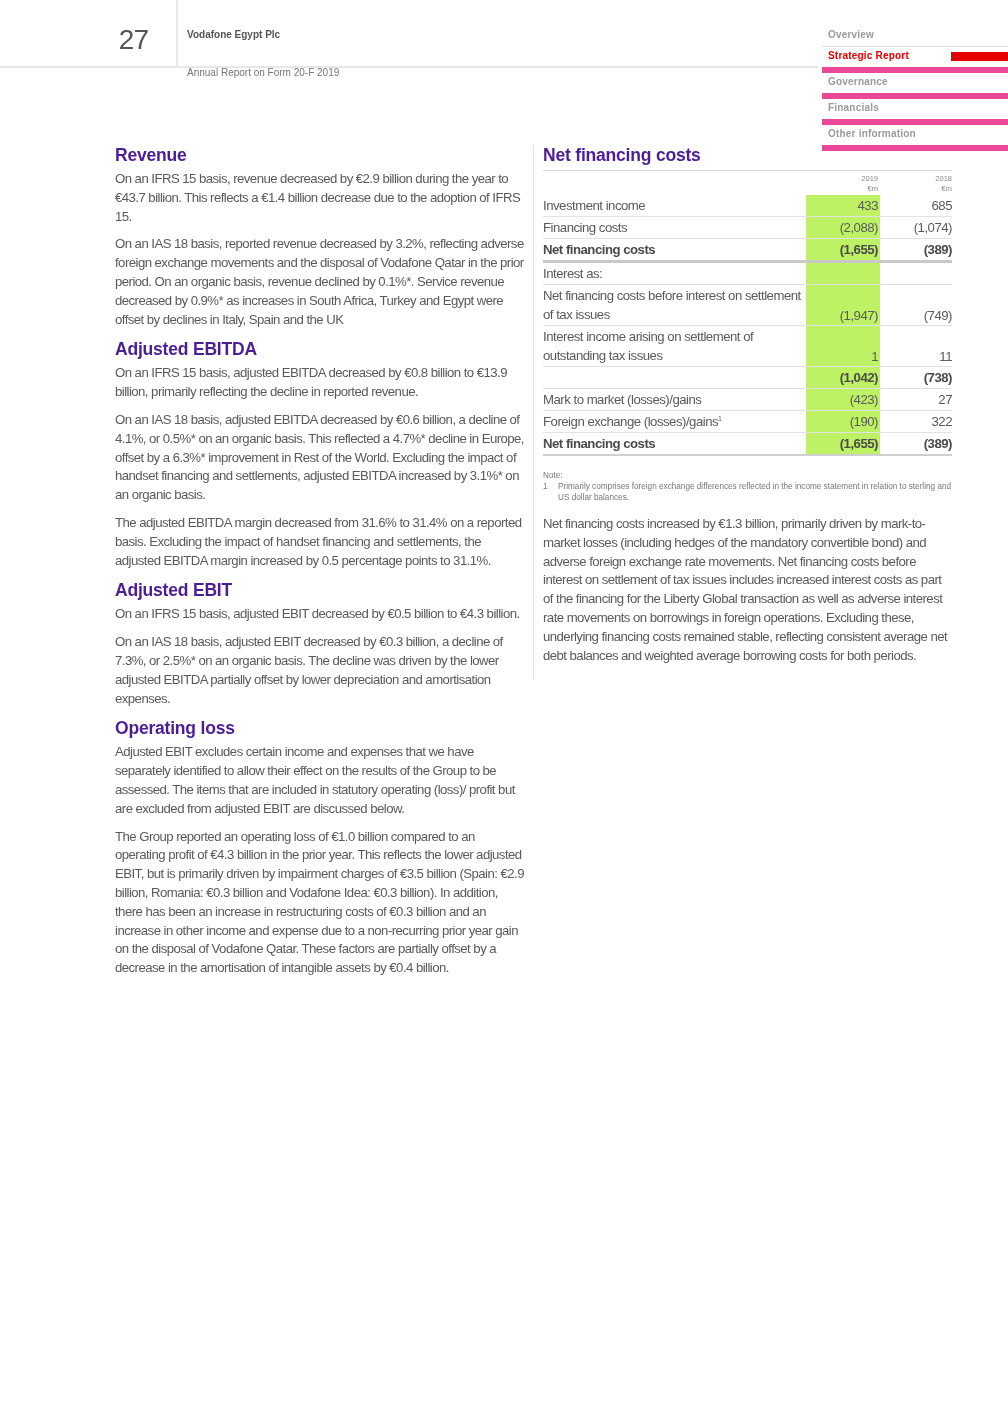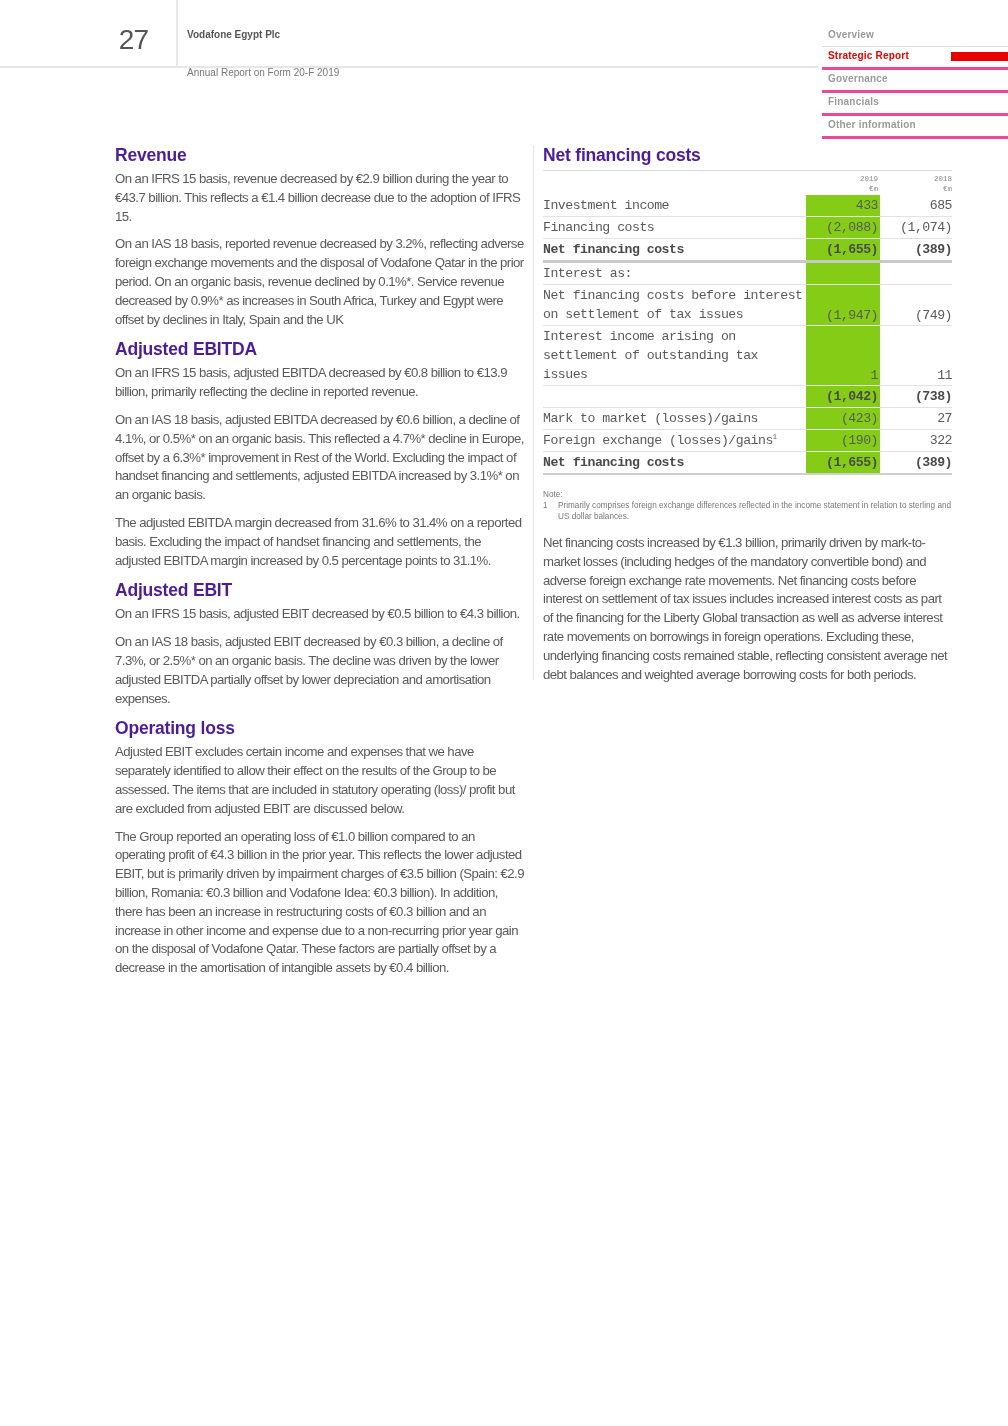--- a/index.html
+++ b/index.html
@@ -9,43 +9,43 @@
   
   .hdr-line { position: absolute; left: 0; top: 66px; width: 818px; height: 2px; background: #e6e6e6; }
   .hdr-vline { position: absolute; left: 176px; top: 0; width: 2px; height: 66px; background: #e9e9e9; }
   .page-num { position: absolute; left: 100px; top: 24px; width: 48px; text-align: right;
               font-size: 28px; color: #555; font-weight: 300; letter-spacing: -1px; }
   .company { position: absolute; left: 187px; top: 29px; font-size: 10px; font-weight: bold; color: #555; }
   .report { position: absolute; left: 187px; top: 42px; font-size: 10px; color: #777; margin-top: 25px; }
 
   
   .nav { position: absolute; left: 822px; top: 26px; width: 186px; }
-  .nav-item { position: relative; height: 20px; border-bottom: 3px solid #ec4899; font-size: 10px;
+  .nav-item { position: relative; height: 20px; border-bottom: 6px solid #ec4899; font-size: 10px;
               font-weight: bold; color: #9a9a9a; line-height: 18px; padding-left: 6px; letter-spacing: 0.2px; }
   .nav-item:first-child { border-bottom: 1px solid #dedede; }
   .nav-item.active { color: #e60000; }
   .active-marker { position: absolute; right: 0; top: 5px; width: 57px; height: 9px; background: #e60000; }
 
   
   .col-left { position: absolute; left: 115px; top: 145px; width: 410px; }
   .col-divider { position: absolute; left: 533px; top: 145px; width: 1px; height: 535px; background: #e4e4e4; }
   .col-right { position: absolute; left: 543px; top: 145px; width: 410px; }
 
   h2 { margin: 0 0 4px 0; font-size: 17.5px; font-weight: bold; color: #4c1d95; letter-spacing: -0.2px; }
   p { margin: 0 0 9px 0; font-size: 13.2px; line-height: 18.8px; color: #5a5a5a; letter-spacing: -0.55px; }
   .sec { margin-bottom: 10px; }
 
   
-  .fin-table { width: 409px; border-collapse: collapse; margin-top: 0; position: relative; font-family: Liberation Mono, monospace; }
+  .fin-table { width: 409px; border-collapse: collapse; margin-top: 0; position: relative; }
   .fin-table td, .fin-table th { padding: 0; font-size: 13.2px; letter-spacing: -0.5px; color: #5a5a5a; }
   .fin-table th { font-weight: normal; font-size: 7.5px; line-height: 10px; color: #8a8a8a; text-align: right;
                   border-top: 1px solid #dcdcdc; padding-top: 3px; padding-bottom: 1px; letter-spacing: 0; }
   .fin-table td.lbl { text-align: left; }
   .fin-table td.num { text-align: right; width: 72px; }
-  .fin-table td.c2019 { background: #84cc16; }
+  .fin-table td.c2019 { background: #bef264; }
   .fin-table th.c2019 { width: 72px; padding-right: 2px; }
   .fin-table th.c2018 { width: 72px; }
   .fin-table td.c2019 { padding-right: 2px; }
   .fin-table tr.r td { height: 21px; border-bottom: 1px solid #e2e2e2; }
   .fin-table tr.noline td { border-bottom: none; }
   .fin-table tr.bold td { font-weight: bold; color: #4a4a4a; }
   .fin-table tr.thick td { border-bottom: 3px solid #c8c8c8; }
   .fin-table tr.last td { border-bottom: 2px solid #cfcfcf; }
   .fin-table td.bottom { vertical-align: bottom; padding-bottom: 2px; }
 

